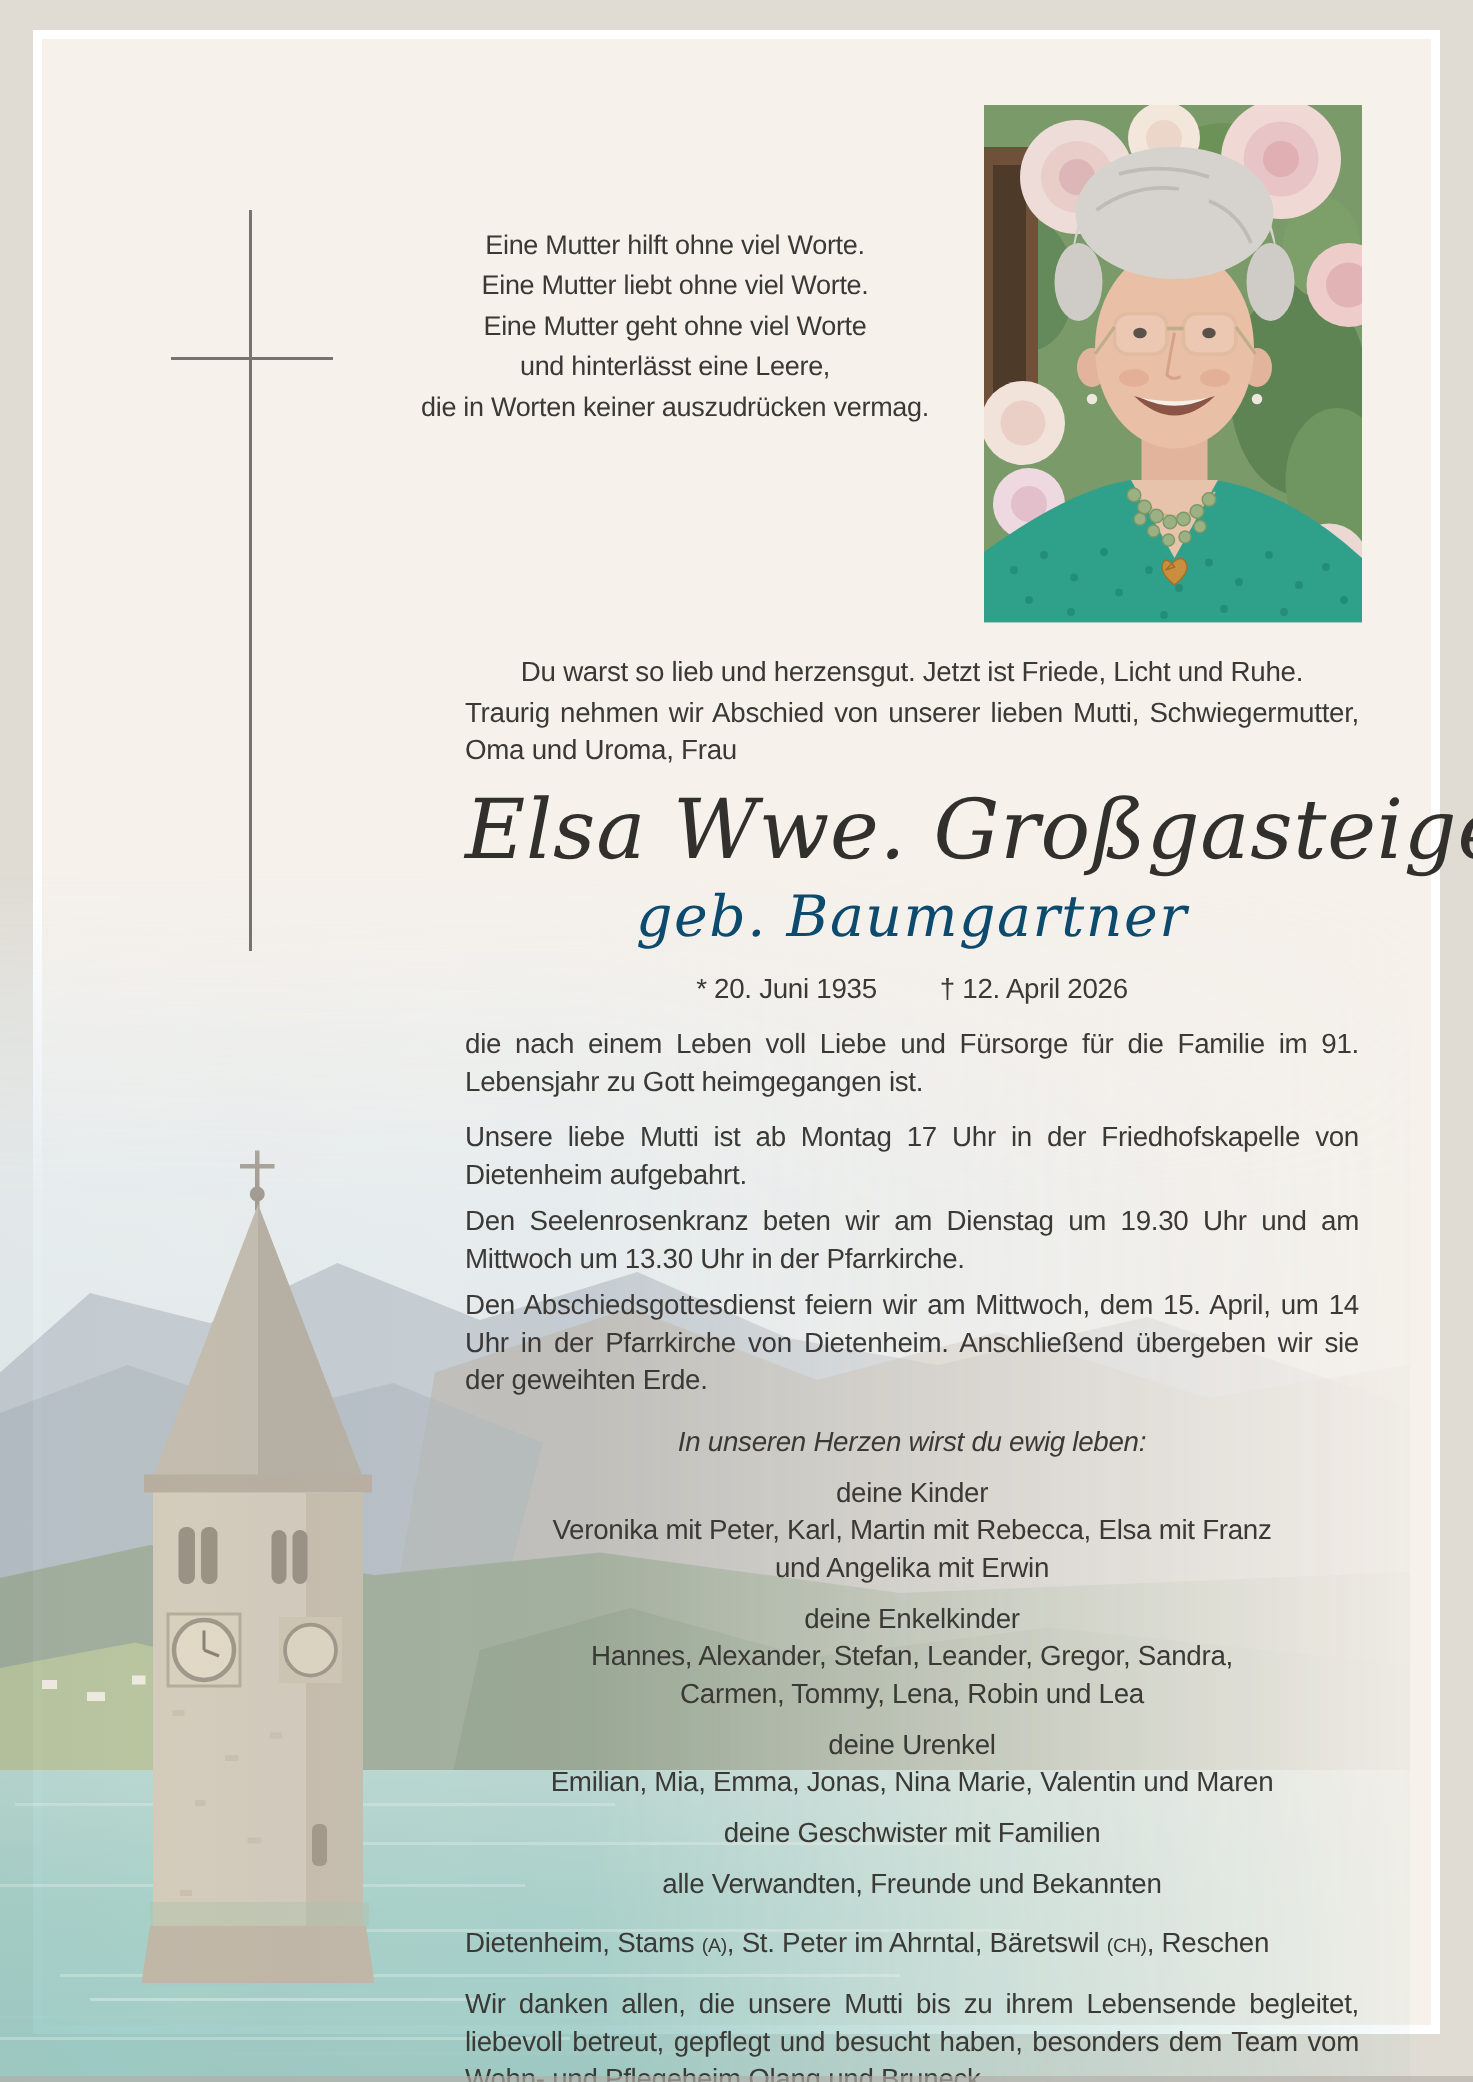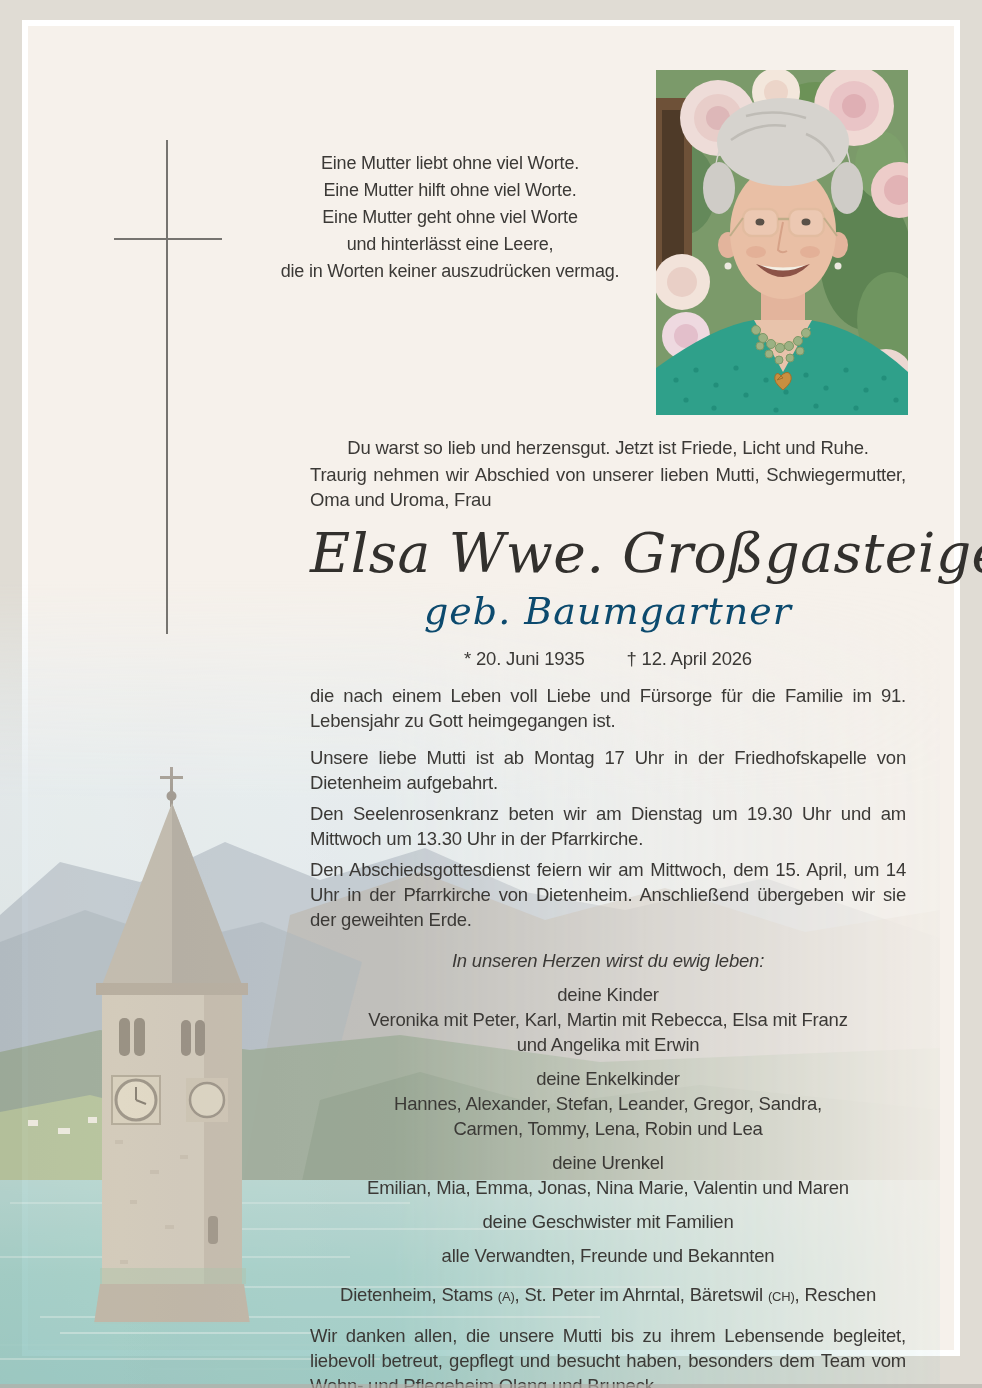--- a/index.html
+++ b/index.html
@@ -24,21 +24,21 @@
         font-style:italic; font-size:55px; line-height:66px; color:#32302d; letter-spacing:0.5px;}
   .maiden{text-align:center; white-space:nowrap; font-family:"DejaVu Serif", serif; font-style:italic;
           font-size:38px; line-height:50px; color:#0c4a6e; letter-spacing:1px;}
   .dates{margin-top:10px; text-align:center; white-space:nowrap;}
   .dates .b{display:inline-block; margin-right:42px;}
   .para{margin-top:12px;}
   .para-tight{margin-top:6px;}
   .rem-title{margin-top:16px; text-align:center; white-space:nowrap;font-style:italic;}
   .fam-label{margin-top:9px; text-align:center; white-space:nowrap;}
   .fam-line{text-align:center; white-space:nowrap;}
-  .places{margin-top:14px; text-align:center; white-space:nowrap;}
+  .places{margin-top:14px; text-align:left; white-space:nowrap;}
   .places .sm{font-size:13px;}
   .thanks{margin-top:14px;}
   .footer{position:absolute; left:230px; top:1391px; width:752px; z-index:6; text-align:center;
           font-size:14px; color:#2d2d2b; letter-spacing:0.1px; white-space:nowrap;}
   .footer .bold{font-weight:bold;}
   .bottom-edge{position:absolute; left:0; bottom:0; width:982px; height:4px; background:#b3aea7; opacity:.65; z-index:7;}
 </style>
 </head>
 <body>
 
@@ -239,22 +239,22 @@
           <circle cx="113" cy="284" r="4"></circle>
         <circle cx="123" cy="290" r="4"></circle>
           <circle cx="134" cy="288" r="4"></circle>
           <circle cx="144" cy="281" r="4"></circle>
       </g>
       <path d="M127,306 l6,-6 q6,-4 8,2 q2,6 -8,14 q-10,-8 -8,-14 q2,-6 8,2 Z" transform="translate(-6,4)" fill="#c98f3f" stroke="#a06f2c" stroke-width="1"></path>
     </g>
   </svg>
 
   <div class="poem">
+    <div>Eine Mutter hilft ohne viel Worte.</div>
     <div>Eine Mutter liebt ohne viel Worte.</div>
-    <div>Eine Mutter hilft ohne viel Worte.</div>
     <div>Eine Mutter geht ohne viel Worte</div>
     <div>und hinterlässt eine Leere,</div>
     <div>die in Worten keiner auszudrücken vermag.</div>
   </div>
 
   <div class="col">
     <div class="tribute">Du warst so lieb und herzensgut. Jetzt ist Friede, Licht und Ruhe.</div>
     <div class="just farewell">Traurig nehmen wir Abschied von unserer lieben Mutti, Schwiegermutter, Oma und Uroma, Frau</div>
     <div class="name">Elsa Wwe. Großgasteiger</div>
     <div class="maiden">geb. Baumgartner</div>

